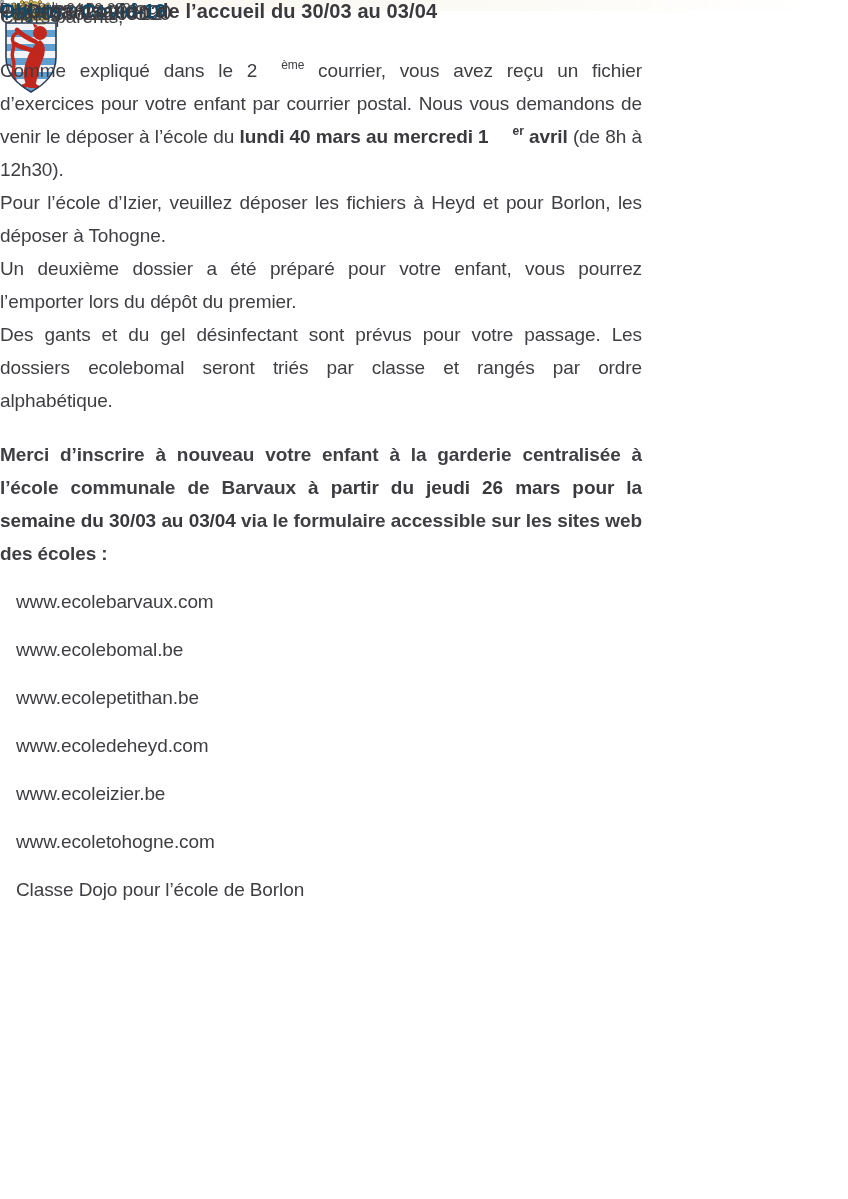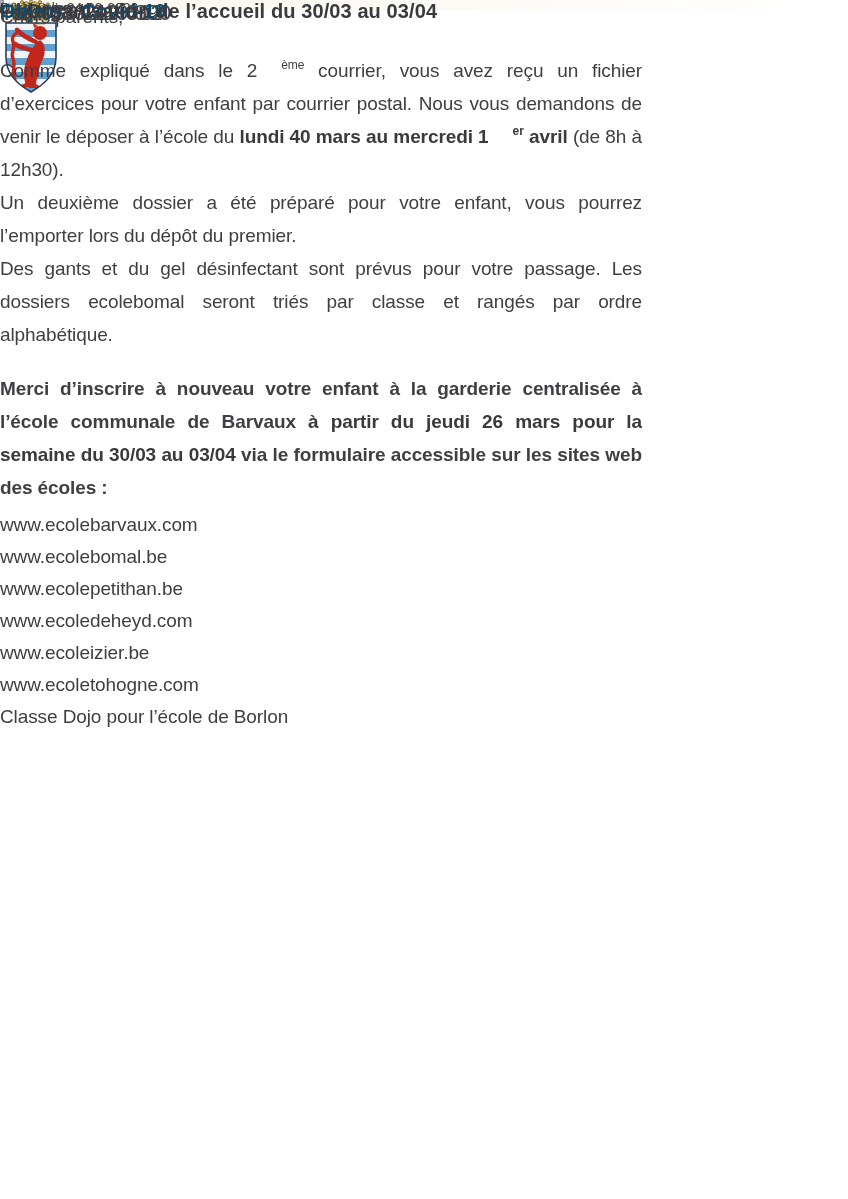--- a/index.html
+++ b/index.html
@@ -67,21 +67,21 @@
   }
   .salutation { margin: 0 0 21px 0; }
   .para { margin: 0; text-align: justify; }
   .para b, .subject-item b { color: #39393e; }
   .gap-top { margin-top: 21px; font-weight: bold; }
   sup.ord {
     font-size: 12px; line-height: 0;
     vertical-align: super; position: relative; top: -1px; margin-left: 24px;
   }
   .links { margin-top: 5px; }
-  .linkline { margin: 0; line-height: 32px; text-align: left; }
+  .linkline { margin: 16px; line-height: 32px; text-align: left; }
 </style>
 </head>
 <body>
 
 <div class="page">
 
   <div class="abs scan-band"></div>
   <div class="abs speck-1"></div>
   <div class="abs speck-2"></div>
 
@@ -140,20 +140,21 @@
   <div class="abs subject-heading">Objets : Covid-19</div>
   <div class="abs subject-item subject-item-2">
     <span class="dash">-</span><b>Organisation de l’accueil du 30/03 au 03/04</b>
   </div>
 
   <div class="abs bodycol">
     <p class="salutation">Chers parents,</p>
 
     <p class="para"><span>Comme expliqué dans le 2</span><sup class="ord">ème</sup><span> courrier, vous avez reçu un fichier d’exercices pour votre enfant par courrier postal. Nous vous demandons de venir le déposer à l’école du </span><b><span>lundi 40 mars au mercredi 1</span><sup class="ord">er</sup><span> avril</span></b><span> (de 8h à 12h30).</span></p>
 
+    <p class="para">Pour l’école d’Izier, veuillez déposer les fichiers à Heyd et pour Borlon, les déposer à Tohogne.</p>
 
     <p class="para">Un deuxième dossier a été préparé pour votre enfant, vous pourrez l’emporter lors du dépôt du premier.</p>
 
     <p class="para">Des gants et du gel désinfectant sont prévus pour votre passage. Les dossiers ecolebomal seront triés par classe et rangés par ordre alphabétique.</p>
 
     <p class="para gap-top"><span>Merci d’inscrire à nouveau votre enfant à la garderie centralisée à l’école communale de Barvaux </span><b>à partir du jeudi 26 mars pour la semaine du 30/03 au 03/04</b><span> via le formulaire accessible sur les sites web des écoles :</span></p>
 
     <div class="links">
       <p class="linkline">www.ecolebarvaux.com</p>
       <p class="linkline">www.ecolebomal.be</p>

